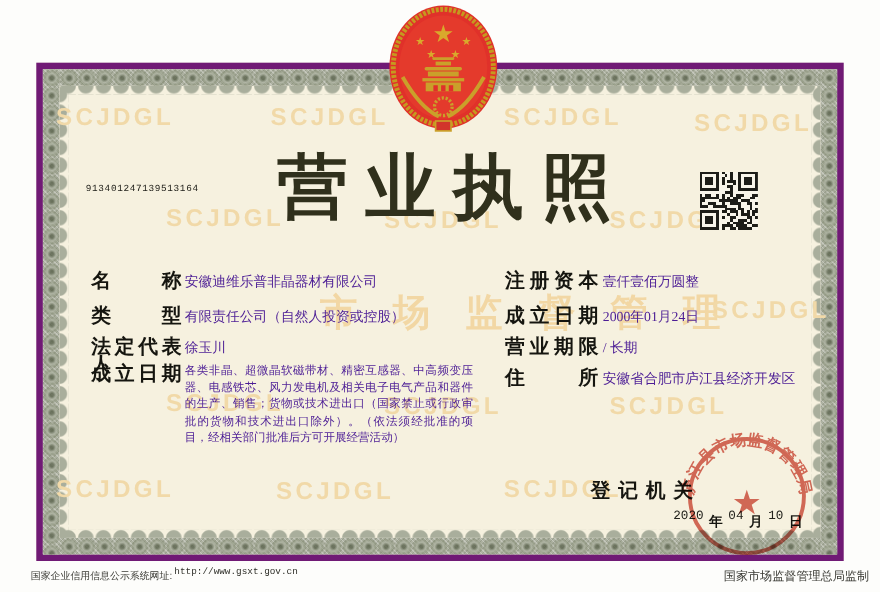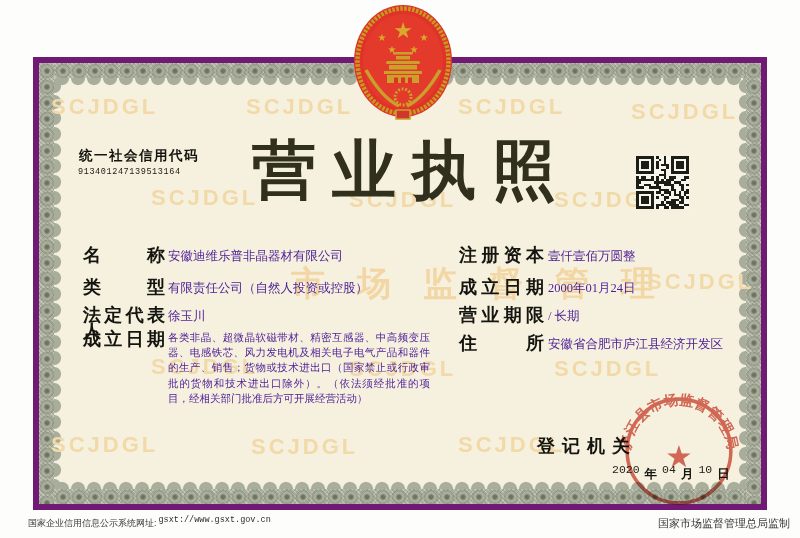--- a/index.html
+++ b/index.html
@@ -97,21 +97,20 @@
     <span class="wm" style="left:515px;top:124px">SCJDGL</span>
     <span class="wm-center" style="left:252px;top:198px">市场监督管理</span>
     <span class="wm" style="left:608px;top:206px">SCJDGL</span>
     <span class="wm" style="left:112px;top:291px">SCJDGL</span>
     <span class="wm" style="left:310px;top:293px">SCJDGL</span>
     <span class="wm" style="left:515px;top:293px">SCJDGL</span>
     <span class="wm" style="left:12px;top:369px">SCJDGL</span>
     <span class="wm" style="left:212px;top:371px">SCJDGL</span>
     <span class="wm" style="left:419px;top:369px">SCJDGL</span>
 
-    <div class="credit-label">统一社会信用代码</div>
     <div class="credit-code">913401247139513164</div>
     <div class="doc-title">营业执照</div>
 
     <svg class="qr" viewBox="0 0 21 21" aria-hidden="true">
       <rect width="21" height="21" fill="#f8f5ea"></rect>
       <g fill="#1d1d18">
         <path fill-rule="evenodd" d="M0 0h7v7H0zM1 1h5v5H1z"></path>
           <rect x="2" y="2" width="3" height="3"></rect>
         <path fill-rule="evenodd" d="M14 0h7v7h-7zM15 1h5v5h-5z"></path>
           <rect x="16" y="2" width="3" height="3"></rect>
@@ -320,17 +319,17 @@
       <rect x="49" y="75.5" width="4" height="5.5"></rect>
       <rect x="56" y="75.5" width="4" height="5.5"></rect>
     </g>
     <circle cx="51" cy="95" r="8" fill="none" stroke="#caa02a" stroke-width="3" stroke-dasharray="2 1.6"></circle>
     <path d="M14 68 Q30 96 47 104" stroke="#caa02a" stroke-width="3.5" fill="none"></path>
     <path d="M88 68 Q72 96 55 104" stroke="#caa02a" stroke-width="3.5" fill="none"></path>
     <rect x="44" y="108" width="14" height="9" fill="#d2352b" stroke="#caa02a" stroke-width="1.5"></rect>
   </svg>
 
   <div class="footer-left">
-    <span>国家企业信用信息公示系统网址:</span><span class="footer-url">gsxt://www.gsxt.gov.cn</span>
+    <span>国家企业信用信息公示系统网址:</span><span class="footer-url">http://www.gsxt.gov.cn</span>
   </div>
   <div class="footer-right">国家市场监督管理总局监制</div>
 
 </div>
 
 </body></html>

